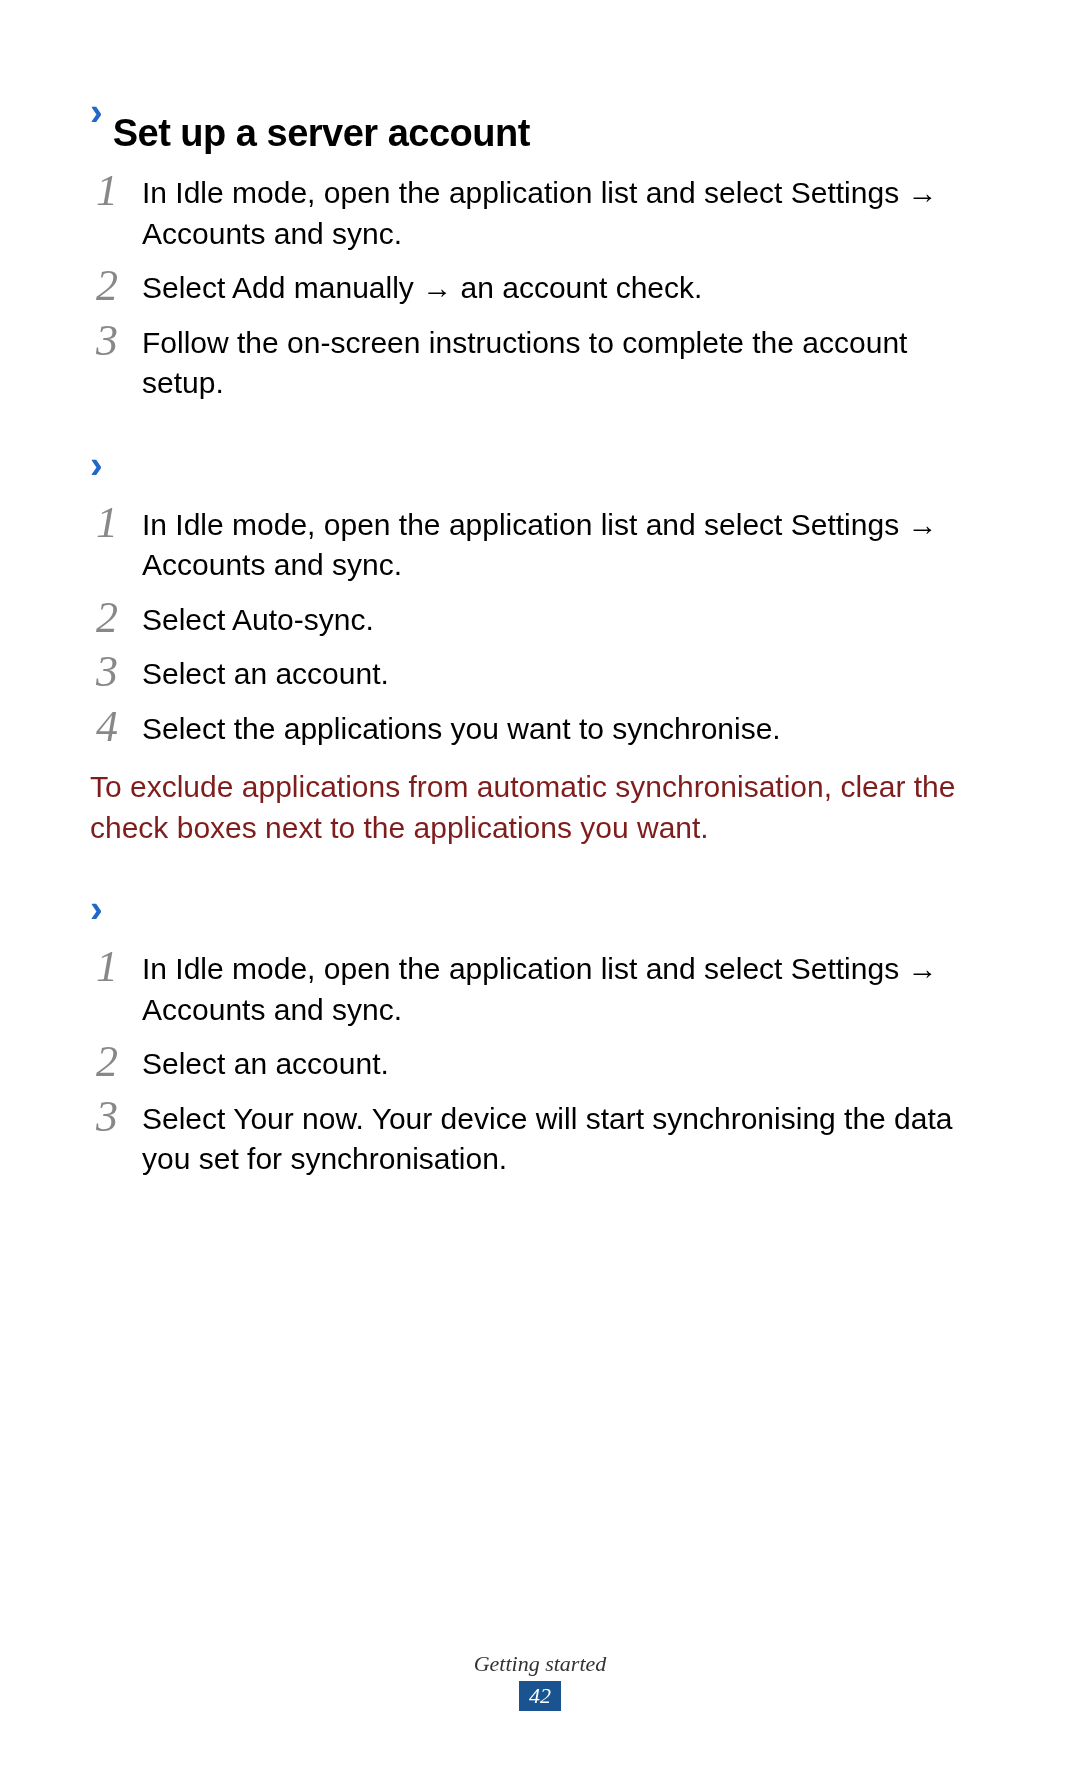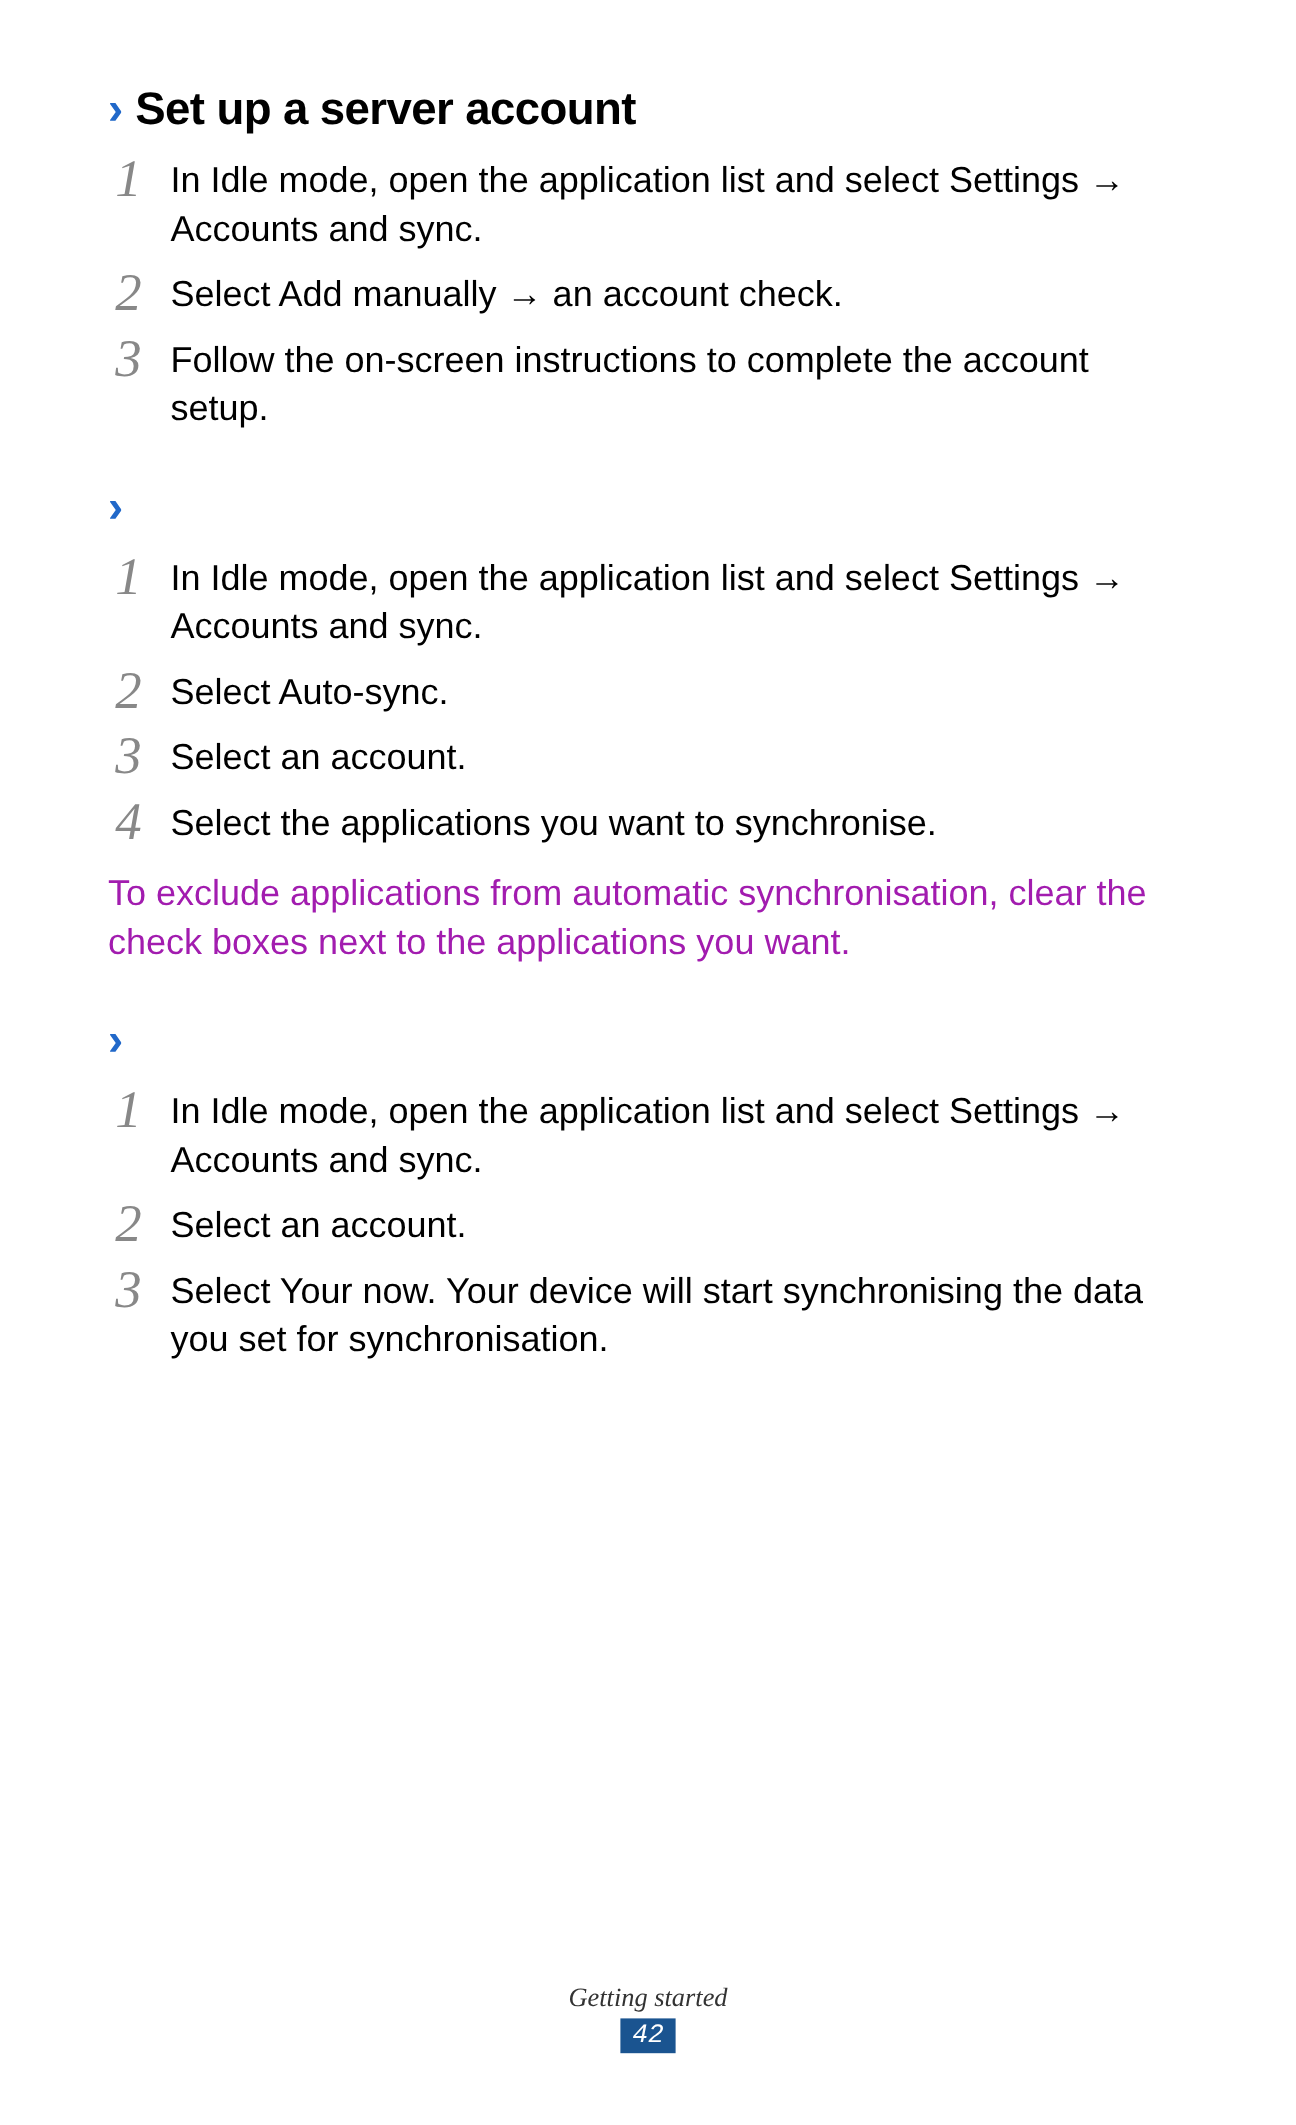--- a/index.html
+++ b/index.html
@@ -30,20 +30,21 @@
       font-weight: bold;
       margin-right: 10px;
       font-family: Arial, sans-serif;
     }
     .heading-text {
       font-size: 38px;
       font-weight: bold;
       color: #000000;
       font-family: Arial, Helvetica, sans-serif;
       letter-spacing: -0.5px;
+      margin-top: 42px;
     }
     .step {
       display: flex;
       align-items: flex-start;
       margin-bottom: 14px;
       padding-left: 6px;
     }
     .step-number {
       font-size: 44px;
       font-style: italic;
@@ -59,21 +60,21 @@
       color: #000000;
       flex: 1;
       font-family: Arial, Helvetica, sans-serif;
     }
     .step-text .bold {
       font-weight: normal;
     }
     .paragraph {
       font-size: 30px;
       line-height: 1.35;
-      color: #a21caf;
+      color: #7f1d1d;
       margin-top: 18px;
       margin-bottom: 21px;
       font-family: Arial, Helvetica, sans-serif;
     }
     .footer {
       position: absolute;
       bottom: 60px;
       left: 0;
       right: 0;
       text-align: center;
@@ -85,21 +86,21 @@
       font-family: Georgia, 'Times New Roman', serif;
       margin-bottom: 4px;
     }
     .page-number {
       display: inline-block;
       background: #1a5490;
       color: #ffffff;
       font-size: 22px;
       font-style: italic;
       padding: 2px 10px;
-      font-family: Liberation Mono, monospace;
+      font-family: Liberation Serif, serif;
     }
     .arrow {
       font-family: Arial, sans-serif;
     }
   </style>
 </head>
 <body>
 
 <div id="content">
     <div class="section">

